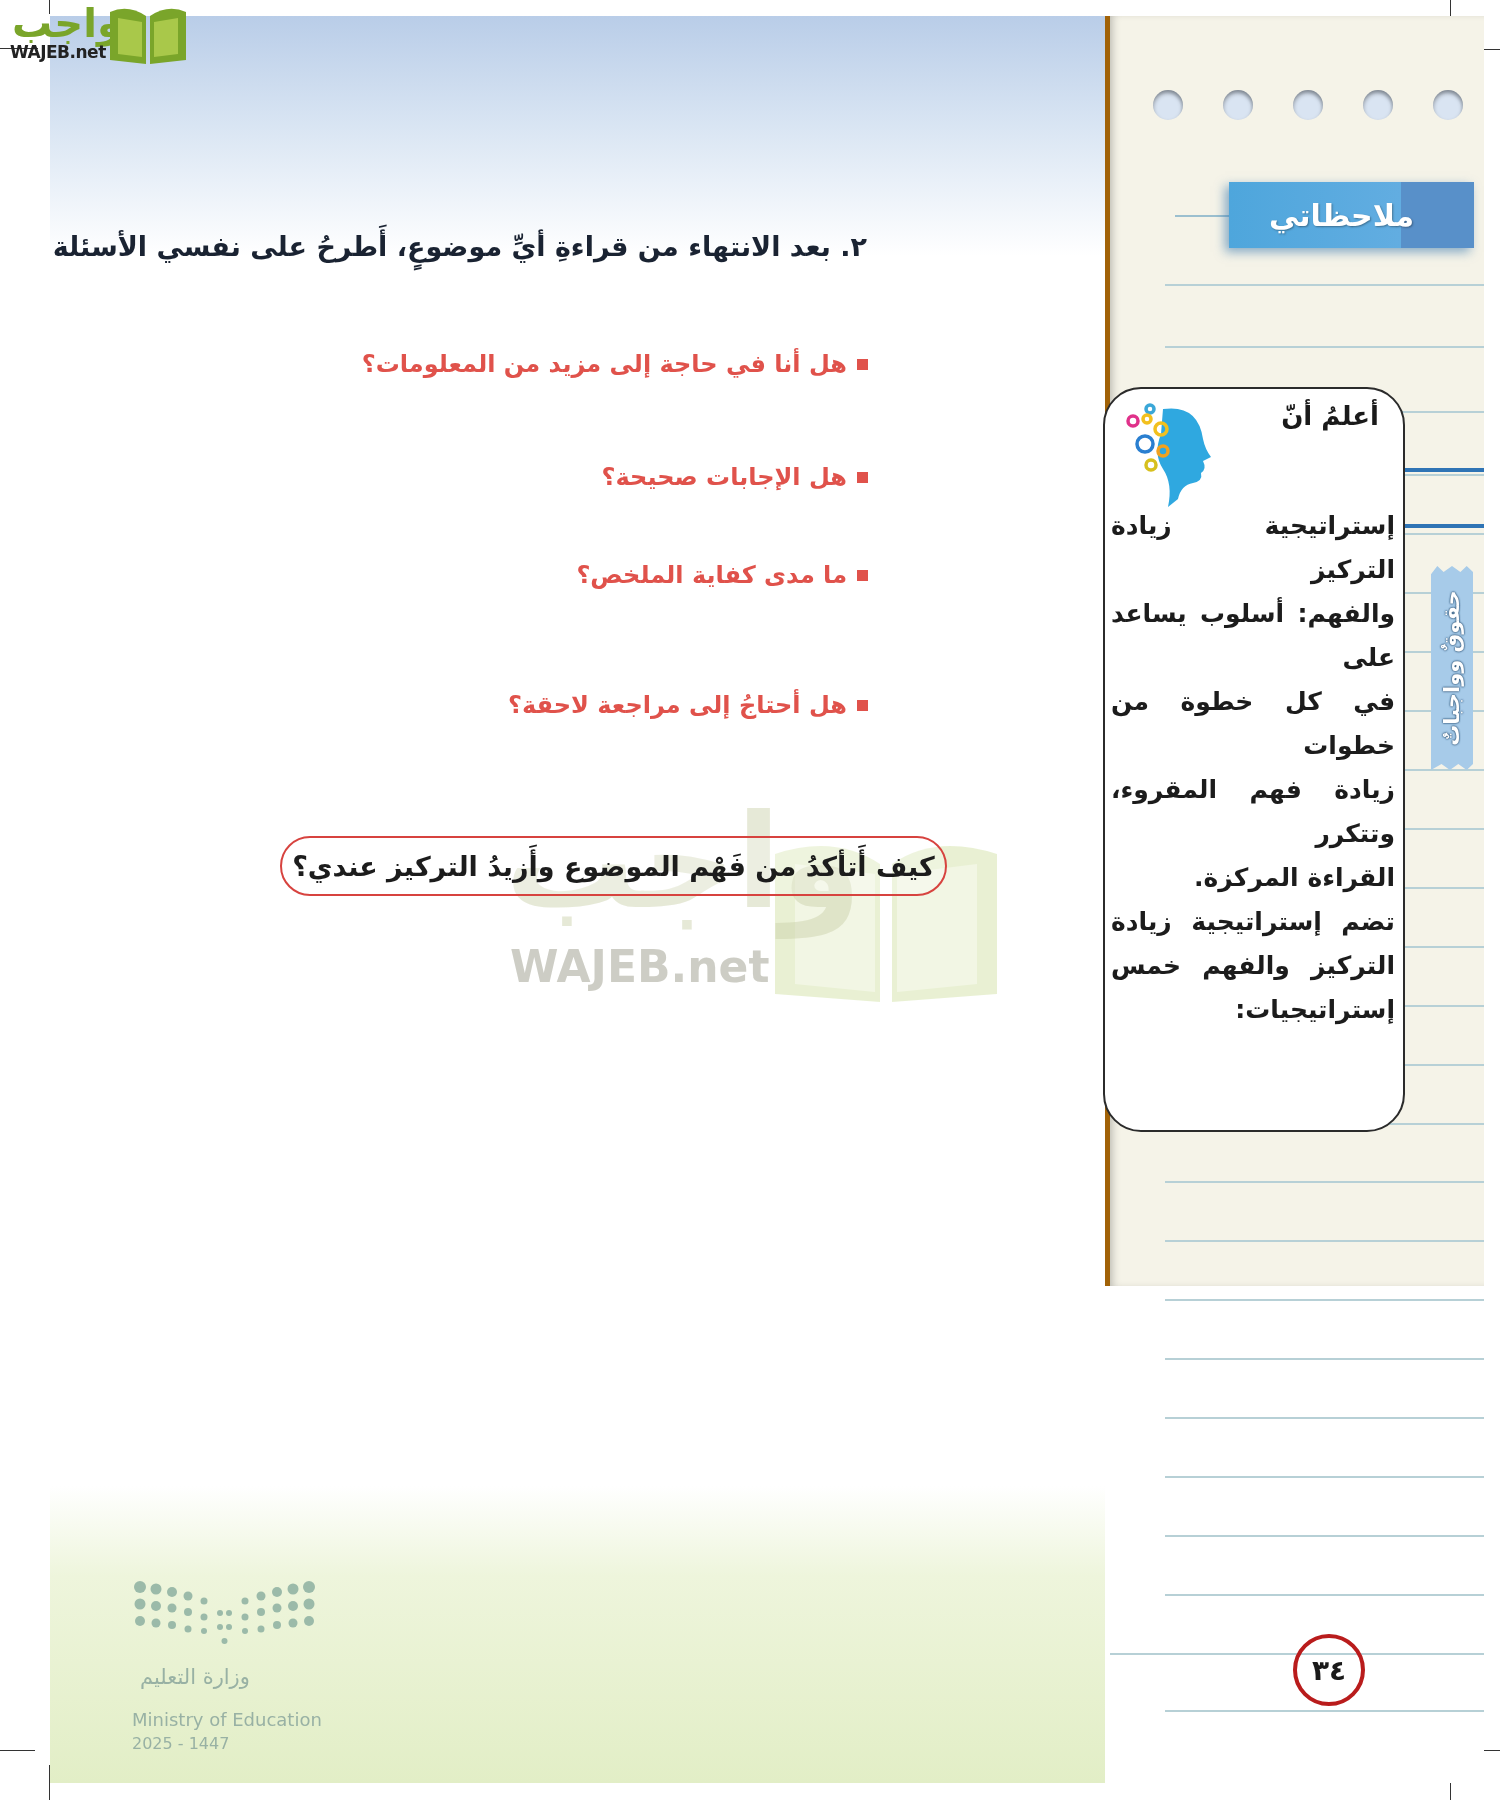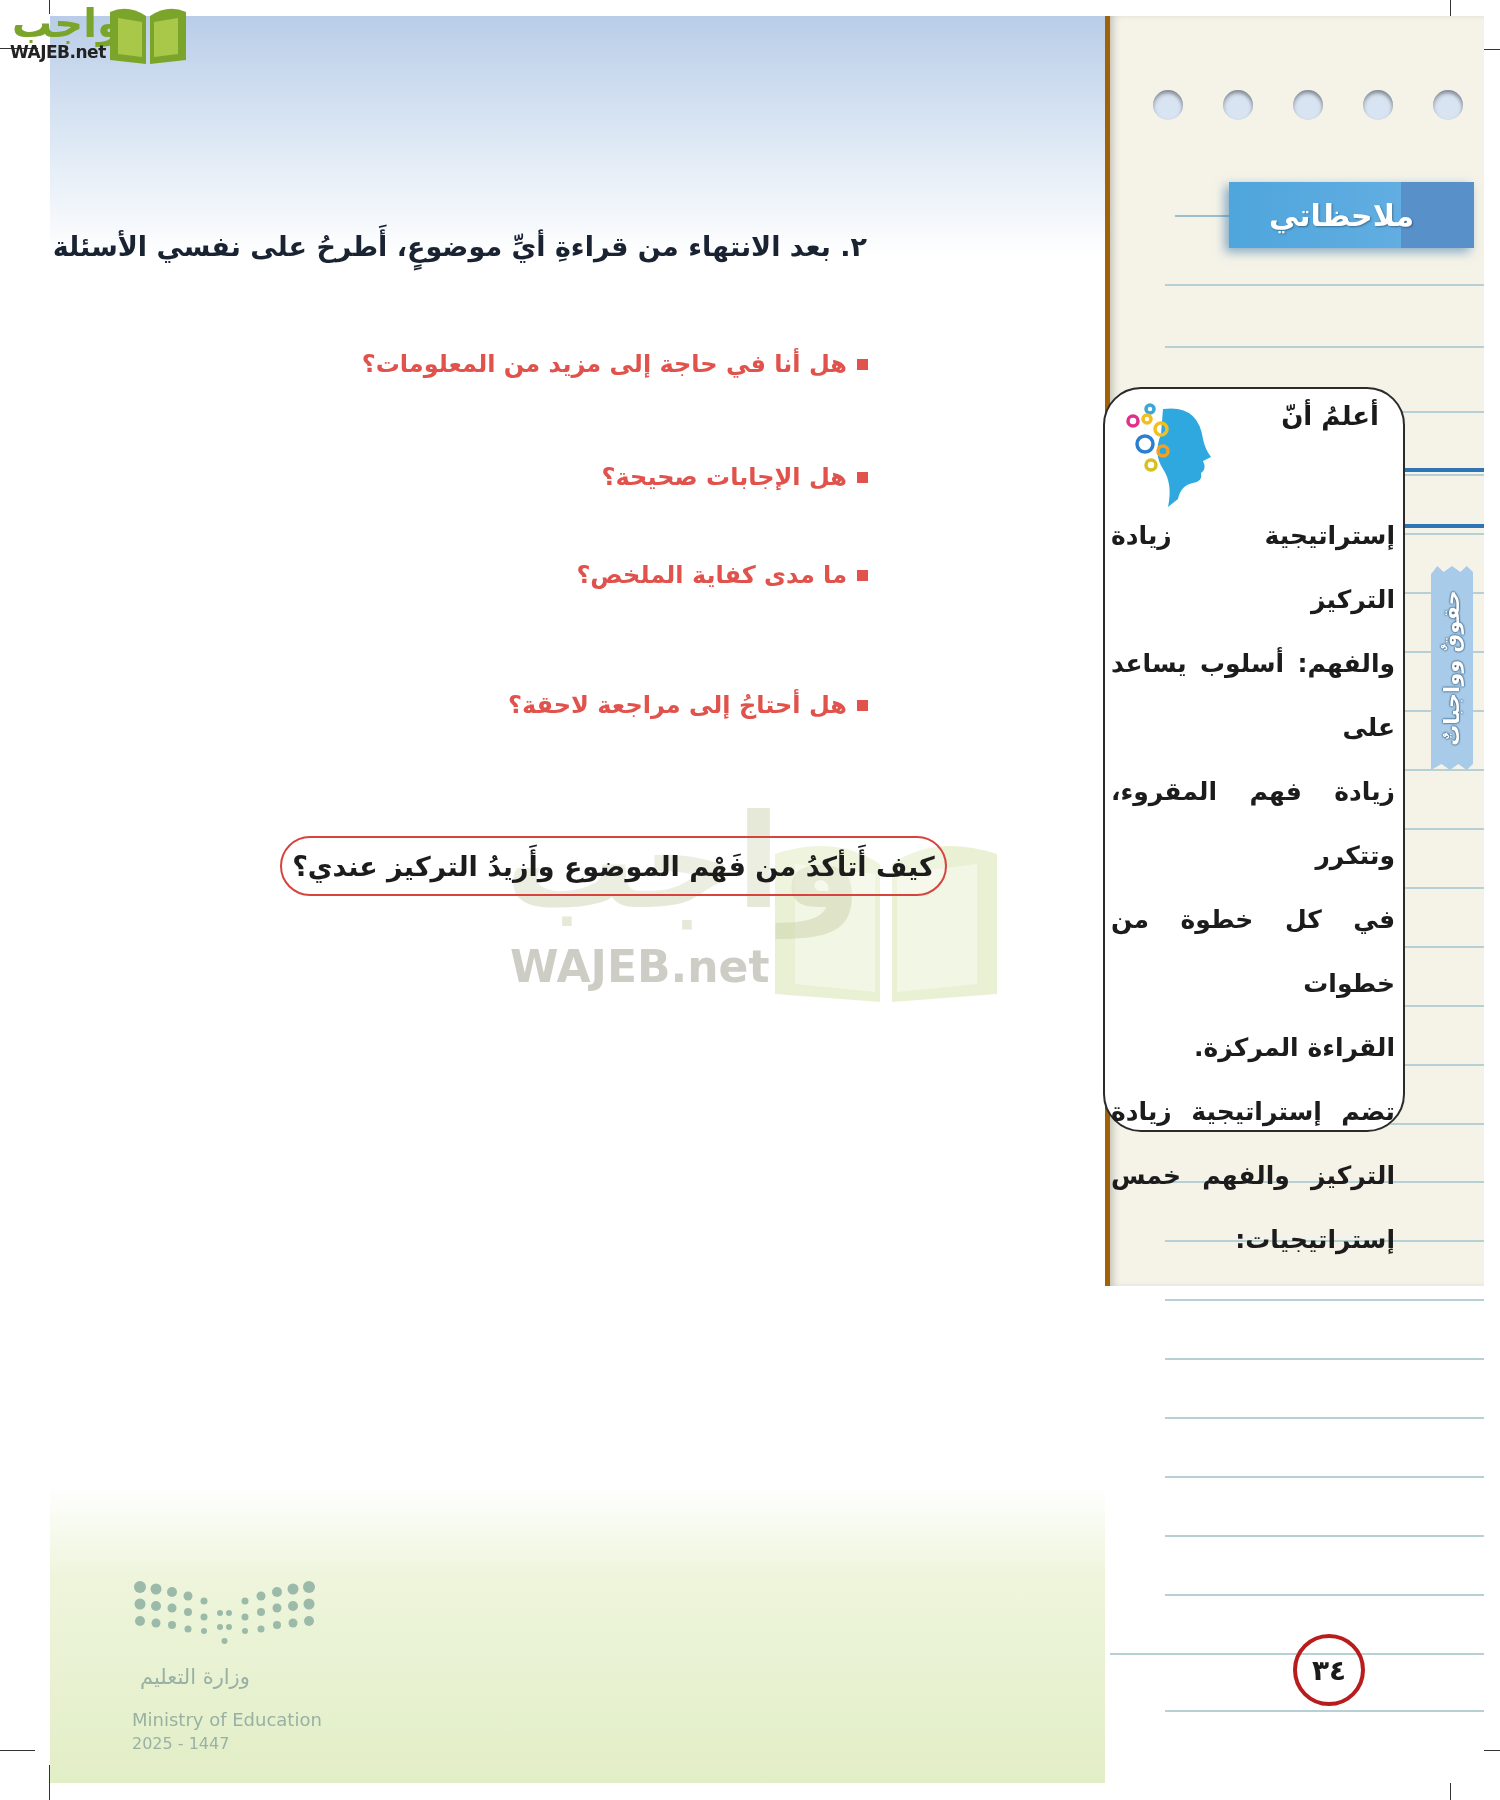--- a/index.html
+++ b/index.html
@@ -66,21 +66,21 @@
     position:absolute; left:1053px; top:371px; width:302px; height:745px;
     background:#fff; border:2px solid #2b2b2b; border-radius:38px;
     direction:rtl; box-sizing:border-box; padding:8px 10px 0 8px;
   }
   .info-card .heading {
     position:absolute; right:24px; top:12px; font-size:26px; font-weight:bold; color:#1a1a1a;
   }
   .head-icon { position:absolute; left:18px; top:10px; width:90px; height:110px; }
   .info-card .body {
     position:absolute; top:115px; right:8px; left:6px;
-    font-size:25px; line-height:64px; font-weight:bold; color:#1c1c1c;
+    font-size:25px; line-height:44px; font-weight:bold; color:#1c1c1c;
     text-align:justify; text-align-last:justify;
   }
   .info-card .body p { margin:0; }
   .info-card .body p.last-line { text-align-last:right; }
   .info-card .list {
     position:absolute; top:498px; right:14px; left:6px; margin:0; padding:0; list-style:none;
     font-size:22px; line-height:45px; color:#2a6aa8;
   }
 
   .title-line {
@@ -282,22 +282,22 @@
         <circle cx="10" cy="22" r="5" stroke="#e0318a"></circle>
         <circle cx="27" cy="10" r="4" stroke="#3aa7d8"></circle>
         <circle cx="40" cy="52" r="5" stroke="#f2a21e"></circle>
         <circle cx="28" cy="66" r="5" stroke="#d7c01e"></circle>
         <circle cx="24" cy="20" r="4" stroke="#f2c01e"></circle>
       </g>
     </svg>
     <div class="body">
       <p>إستراتيجية زيادة التركيز</p>
       <p>والفهم: أسلوب يساعد على</p>
+      <p>في كل خطوة من خطوات</p>
       <p>زيادة فهم المقروء، وتتكرر</p>
-      <p>في كل خطوة من خطوات</p>
       <p class="last-line">القراءة المركزة.</p>
       <p>تضم إستراتيجية زيادة</p>
       <p>التركيز والفهم خمس</p>
       <p class="last-line">إستراتيجيات:</p>
     </div>
   </div>
 
   <div class="page-num">
     <span>٣٤</span>
   </div>

